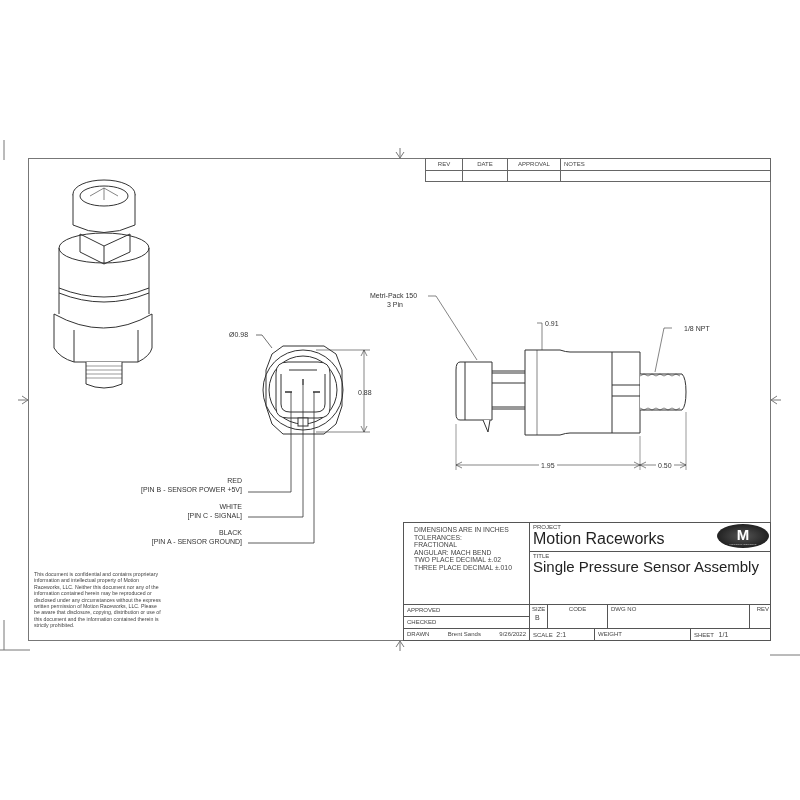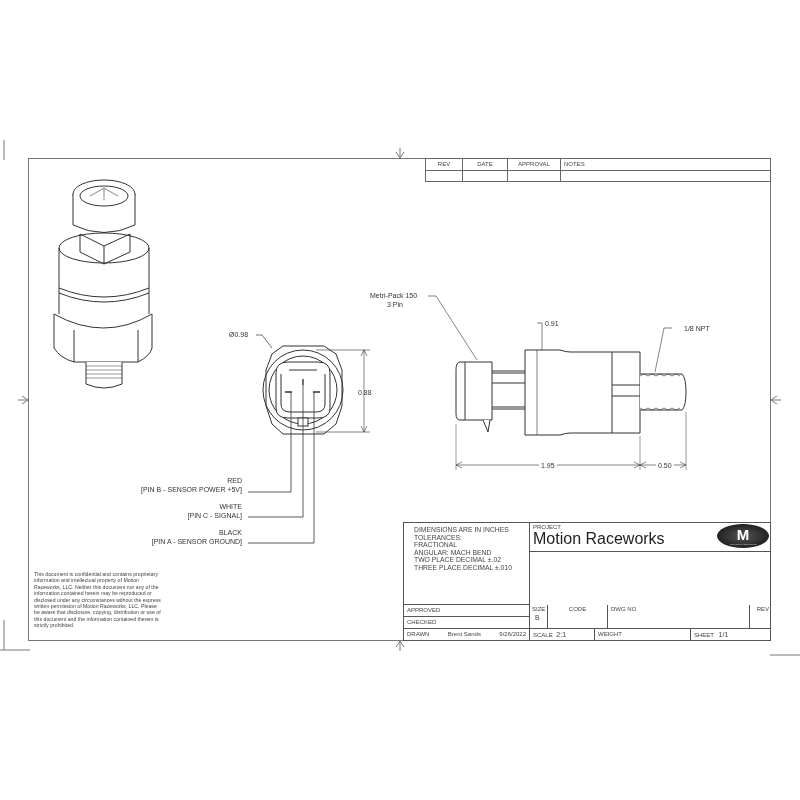--- a/index.html
+++ b/index.html
@@ -159,20 +159,24 @@
     <div class="t7" style="font-size:6.8px;line-height:7.6px;color:#444;">ANGULAR: MACH BEND</div>
     <div class="t7" style="font-size:6.8px;line-height:7.6px;color:#444;">TWO PLACE DECIMAL ±.02</div>
     <div class="t7" style="font-size:6.8px;line-height:7.6px;color:#444;">THREE PLACE DECIMAL ±.010</div>
   </div>
 
   <div class="cell" style="left:126px;top:0;width:241px;height:29px;border-bottom:1px solid #555;padding:1px 3px;">
     <div class="lbl">PROJECT</div>
     <div style="font-size:16px;line-height:17px;color:#222;">Motion Raceworks</div>
   </div>
 
+  <div class="cell" style="left:126px;top:29px;width:241px;height:53px;border-bottom:1px solid #555;padding:1px 3px;">
+    <div class="lbl">TITLE</div>
+    <div style="font-size:15px;line-height:16px;color:#222;white-space:nowrap;">Single Pressure Sensor Assembly</div>
+  </div>
 
   <div class="cell lbl" style="left:0;top:82px;width:126px;height:12px;border-right:1px solid #555;border-bottom:1px solid #555;padding:2px 3px;">APPROVED</div>
   <div class="cell lbl" style="left:0;top:94px;width:126px;height:12px;border-right:1px solid #555;border-bottom:1px solid #555;padding:2px 3px;">CHECKED</div>
   <div class="cell lbl" style="left:0;top:106px;width:126px;height:12px;border-right:1px solid #555;padding:2px 3px;display:flex;justify-content:space-between;">
     <span>DRAWN</span>
     <span>Brent Sands</span>
     <span>9/26/2022</span>
   </div>
 
   <div class="cell" style="left:126px;top:82px;width:18px;height:24px;border-right:1px solid #555;border-bottom:1px solid #555;padding:1px 2px;">

